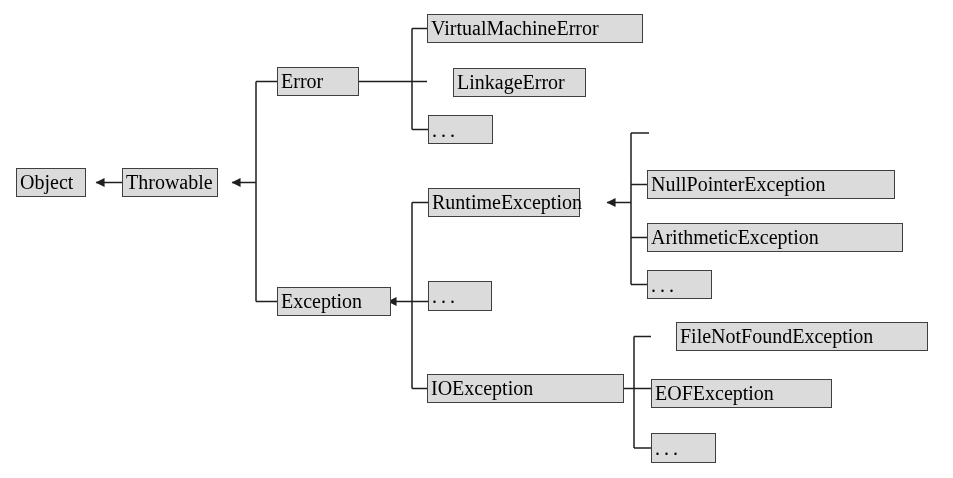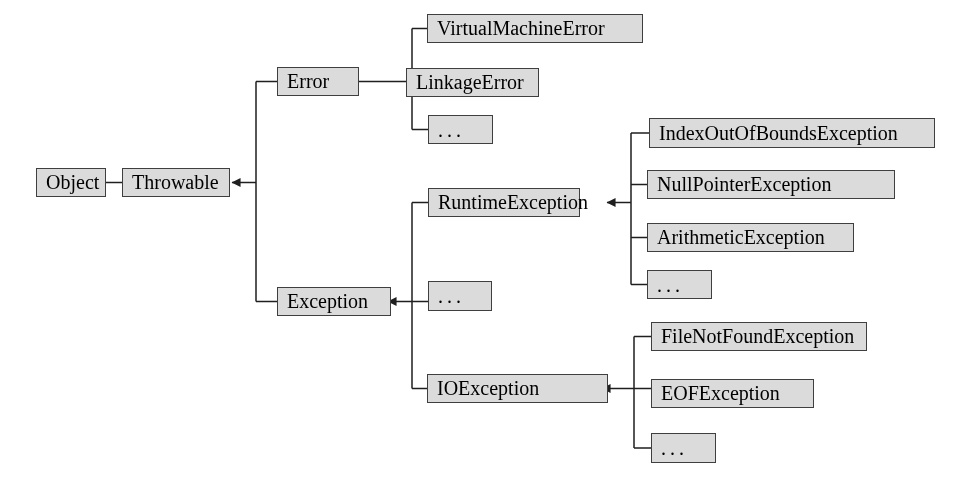--- a/index.html
+++ b/index.html
@@ -21,21 +21,21 @@
   #edges path{stroke:var(--connector);stroke-width:1.5;fill:none;}
   .node{
     position:absolute;
     box-sizing:border-box;
     height:29px;
     background:var(--node-fill);
     border:1.5px solid var(--node-border);
     color:var(--text);
     font-size:20px;
     line-height:25px;
-    padding-left:9px;
+    padding-left:3px;
     white-space:nowrap;
     display:flex;
     align-items:center;
   }
   .node.dots{letter-spacing:4px;line-height:22px;}
 </style>
 </head>
 <body>
 
 <div id="canvas">
@@ -52,47 +52,46 @@
     <path d="M412,28.5 L427,28.5 M412,28.5 L412,129.5 M412,129.5 L428,129.5"></path>
     <path d="M427,81.5 L345,81.5" marker-end="url(#arrow)"></path>
     <path d="M412,202.5 L428,202.5 M412,202.5 L412,388.5 M412,388.5 L427,388.5"></path>
     <path d="M428,301.5 L388,301.5" marker-end="url(#arrow)"></path>
     <path d="M631,133 L649,133 M631,133 L631,284.5 M631,184.5 L647,184.5 M631,237.5 L647,237.5 M631,284.5 L647,284.5"></path>
     <path d="M631,202.5 L607,202.5" marker-end="url(#arrow)"></path>
     <path d="M634,336.5 L651,336.5 M634,336.5 L634,448 M634,448 L651,448"></path>
     <path d="M651,388.5 L602,388.5" marker-end="url(#arrow)"></path>
   </svg>
 
-  <div class="node" style="left:36px;top:168px;width:70px">Object</div>
+  <div class="node" style="left:16px;top:168px;width:70px">Object</div>
 
-  <div class="node" style="left:122px;top:168px;width:108px">Throwable</div>
+  <div class="node" style="left:122px;top:168px;width:96px">Throwable</div>
 
   <div class="node" style="left:277px;top:67px;width:82px">Error</div>
 
   <div class="node" style="left:427px;top:14px;width:216px">VirtualMachineError</div>
 
-  <div class="node" style="left:406px;top:68px;width:133px">LinkageError</div>
+  <div class="node" style="left:453px;top:68px;width:133px">LinkageError</div>
 
   <div class="node dots" style="left:428px;top:115px;width:65px">...</div>
 
   <div class="node" style="left:277px;top:287px;width:114px">Exception</div>
 
   <div class="node" style="left:428px;top:188px;width:152px">RuntimeException</div>
 
-  <div class="node" style="left:649px;top:118px;width:286px;height:30px">IndexOutOfBoundsException</div>
 
   <div class="node" style="left:647px;top:170px;width:248px">NullPointerException</div>
 
-  <div class="node" style="left:647px;top:223px;width:207px">ArithmeticException</div>
+  <div class="node" style="left:647px;top:223px;width:256px">ArithmeticException</div>
 
   <div class="node dots" style="left:647px;top:270px;width:65px">...</div>
 
   <div class="node dots" style="left:428px;top:281px;width:64px;height:30px">...</div>
 
-  <div class="node" style="left:427px;top:374px;width:181px">IOException</div>
+  <div class="node" style="left:427px;top:374px;width:197px">IOException</div>
 
-  <div class="node" style="left:651px;top:322px;width:216px">FileNotFoundException</div>
+  <div class="node" style="left:676px;top:322px;width:252px">FileNotFoundException</div>
 
-  <div class="node" style="left:651px;top:379px;width:163px">EOFException</div>
+  <div class="node" style="left:651px;top:379px;width:181px">EOFException</div>
 
   <div class="node dots" style="left:651px;top:433px;width:65px;height:30px">...</div>
 
 </div>
 
 </body></html>

